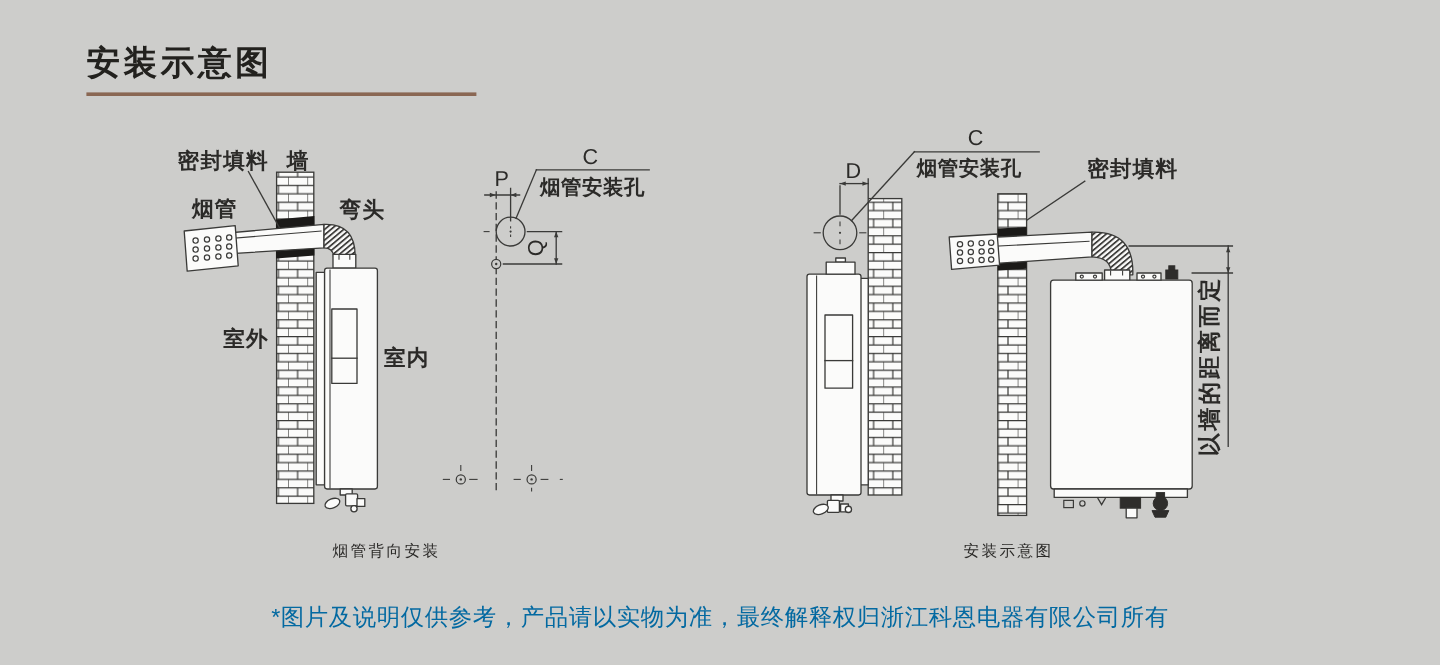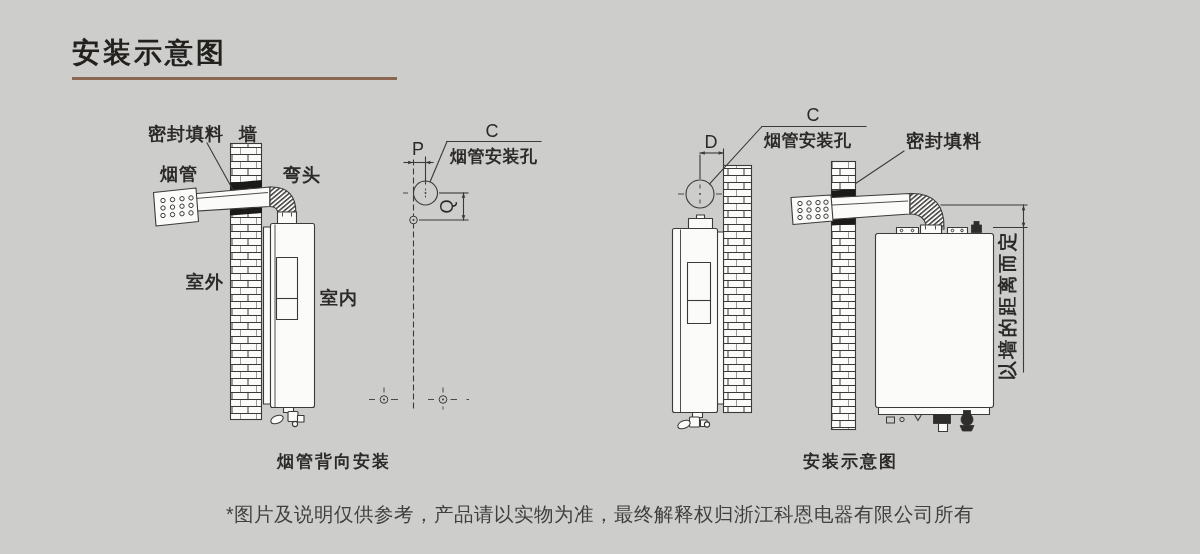--- a/index.html
+++ b/index.html
@@ -1,23 +1,23 @@
 <!DOCTYPE html>
 <html><head>
 <meta charset="utf-8">
 <style>
   html,body{margin:0;padding:0;}
   body{background:#cdcdcb;font-family:"Liberation Sans","DejaVu Sans",sans-serif;}
   .stage{position:relative;width:1200px;height:554px;background:#cdcdcb;overflow:hidden;padding-left:17px;}
   .title{position:absolute;left:72px;top:34px;font-size:28px;font-weight:bold;color:#22211e;letter-spacing:3px;}
   .title-underline{position:absolute;left:72px;top:77px;width:325px;height:3px;background:#8a6753;}
-  .caption{position:absolute;font-size:17px;font-weight:700;color:#2b2a28;letter-spacing:2px;}
+  .caption{position:absolute;font-size:13px;font-weight:400;color:#2b2a28;letter-spacing:2px;}
   .caption.back{left:277px;top:450px;}
   .caption.side{left:803px;top:450px;}
-  .footnote{position:absolute;top:501px;left:0;width:1200px;text-align:center;font-size:19.5px;color:#404040;letter-spacing:0.5px;}
+  .footnote{position:absolute;top:501px;left:0;width:1200px;text-align:center;font-size:19.5px;color:#0369a1;letter-spacing:0.5px;}
   svg.art{position:absolute;left:0;top:0;}
   svg text{font-family:"Liberation Sans","DejaVu Sans",sans-serif;fill:#2b2a28;}
   .lbl{font-size:18px;font-weight:600;letter-spacing:1px;}
   .small{font-size:17px;font-weight:600;letter-spacing:0.5px;}
   .dimletter{font-size:18px;font-weight:400;}
   .note-v{font-size:19px;font-weight:600;letter-spacing:2.5px;}
   .ln{stroke:#3a3a38;stroke-width:1.1;fill:none;stroke-linecap:square;}
   .thin{stroke:#3a3a38;stroke-width:0.9;fill:none;}
   .dash{stroke-dasharray:5 4;}
   .white{fill:#fbfbfa;stroke:#3a3a38;stroke-width:1.1;stroke-linejoin:round;}

